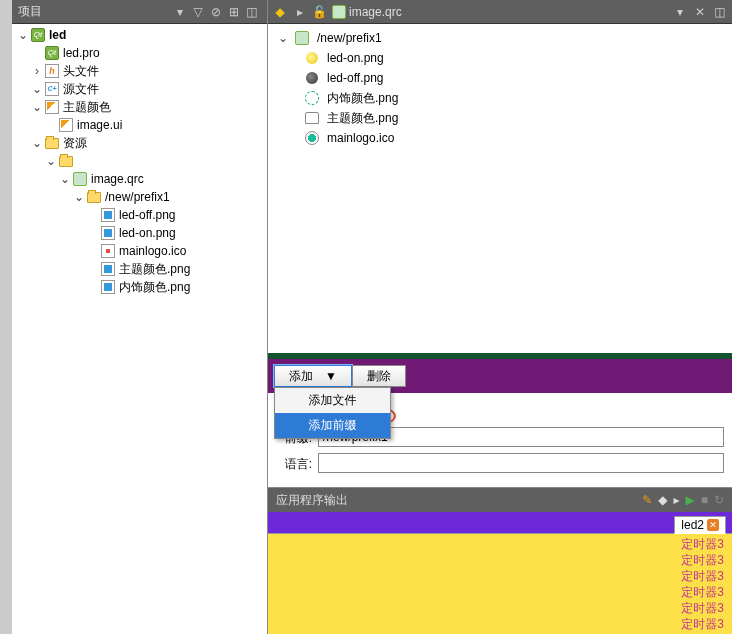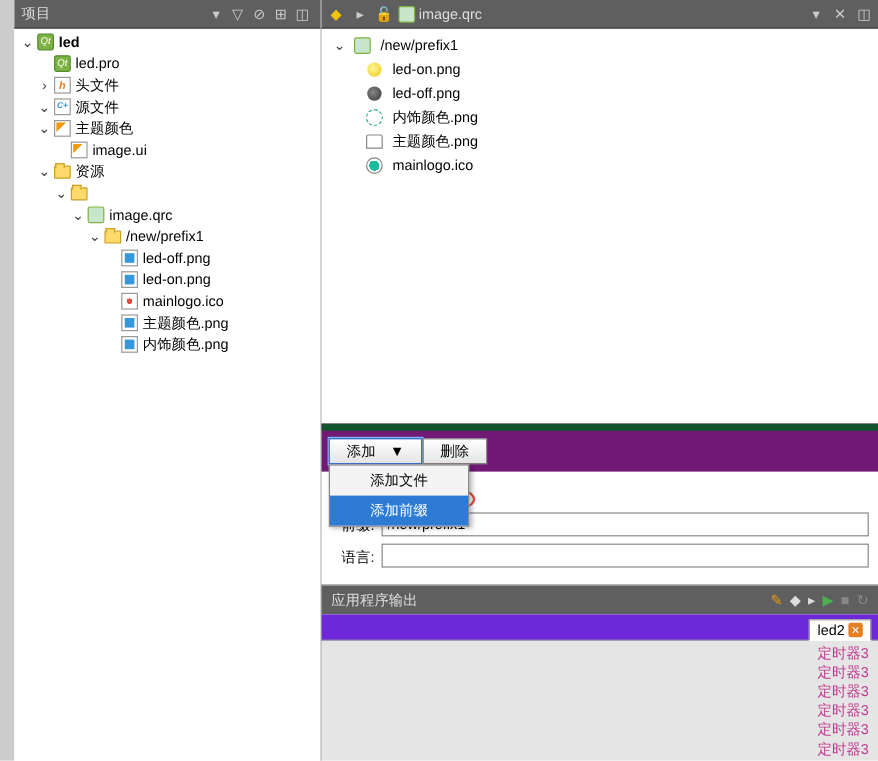--- a/index.html
+++ b/index.html
@@ -54,21 +54,21 @@
 .prow label { width: 36px; text-align: right; }
 .prow input { flex: 1; height: 20px; border: 1px solid #888; padding: 0 4px; background: #fff; }
 
 .outpane { border-top: 1px solid #888; text-align: right; }
 .outpane-hdr { height: 24px; background: #5f5f5f; color: #ddd; display: flex; align-items: center; padding: 0 8px; gap: 6px; }
 .outpane-hdr .spacer { flex: 1; }
 .play { color: #4caf50; }
 .outpane-tabs { background: #6d28d9; padding: 3px 6px 0 6px; border-bottom: 1px solid #999; }
 .otab { display: inline-flex; align-items: center; background: #fff; border: 1px solid #999; border-bottom: 1px solid #fff; padding: 1px 6px; position: relative; top: 1px; font-family: monospace; gap: 3px; }
 .xclose { width: 12px; height: 12px; background: #e67e22; color: #fff; border-radius: 2px; font-size: 9px; display: inline-flex; align-items: center; justify-content: center; }
-.outpane-body { background: #e5e5e5; padding: 2px 8px; line-height: 16px; color: #c0398f; font-family: sans-serif; }
+.outpane-body { background: #fde047; padding: 2px 8px; line-height: 16px; color: #c0398f; font-family: sans-serif; }
 </style>
 </head>
 <body>
 
 <div class="left-gutter"></div>
 
 <div class="left-panel">
   <div class="left-header">
     <span class="title">项目</span>
     <span class="hicon">▾</span>

